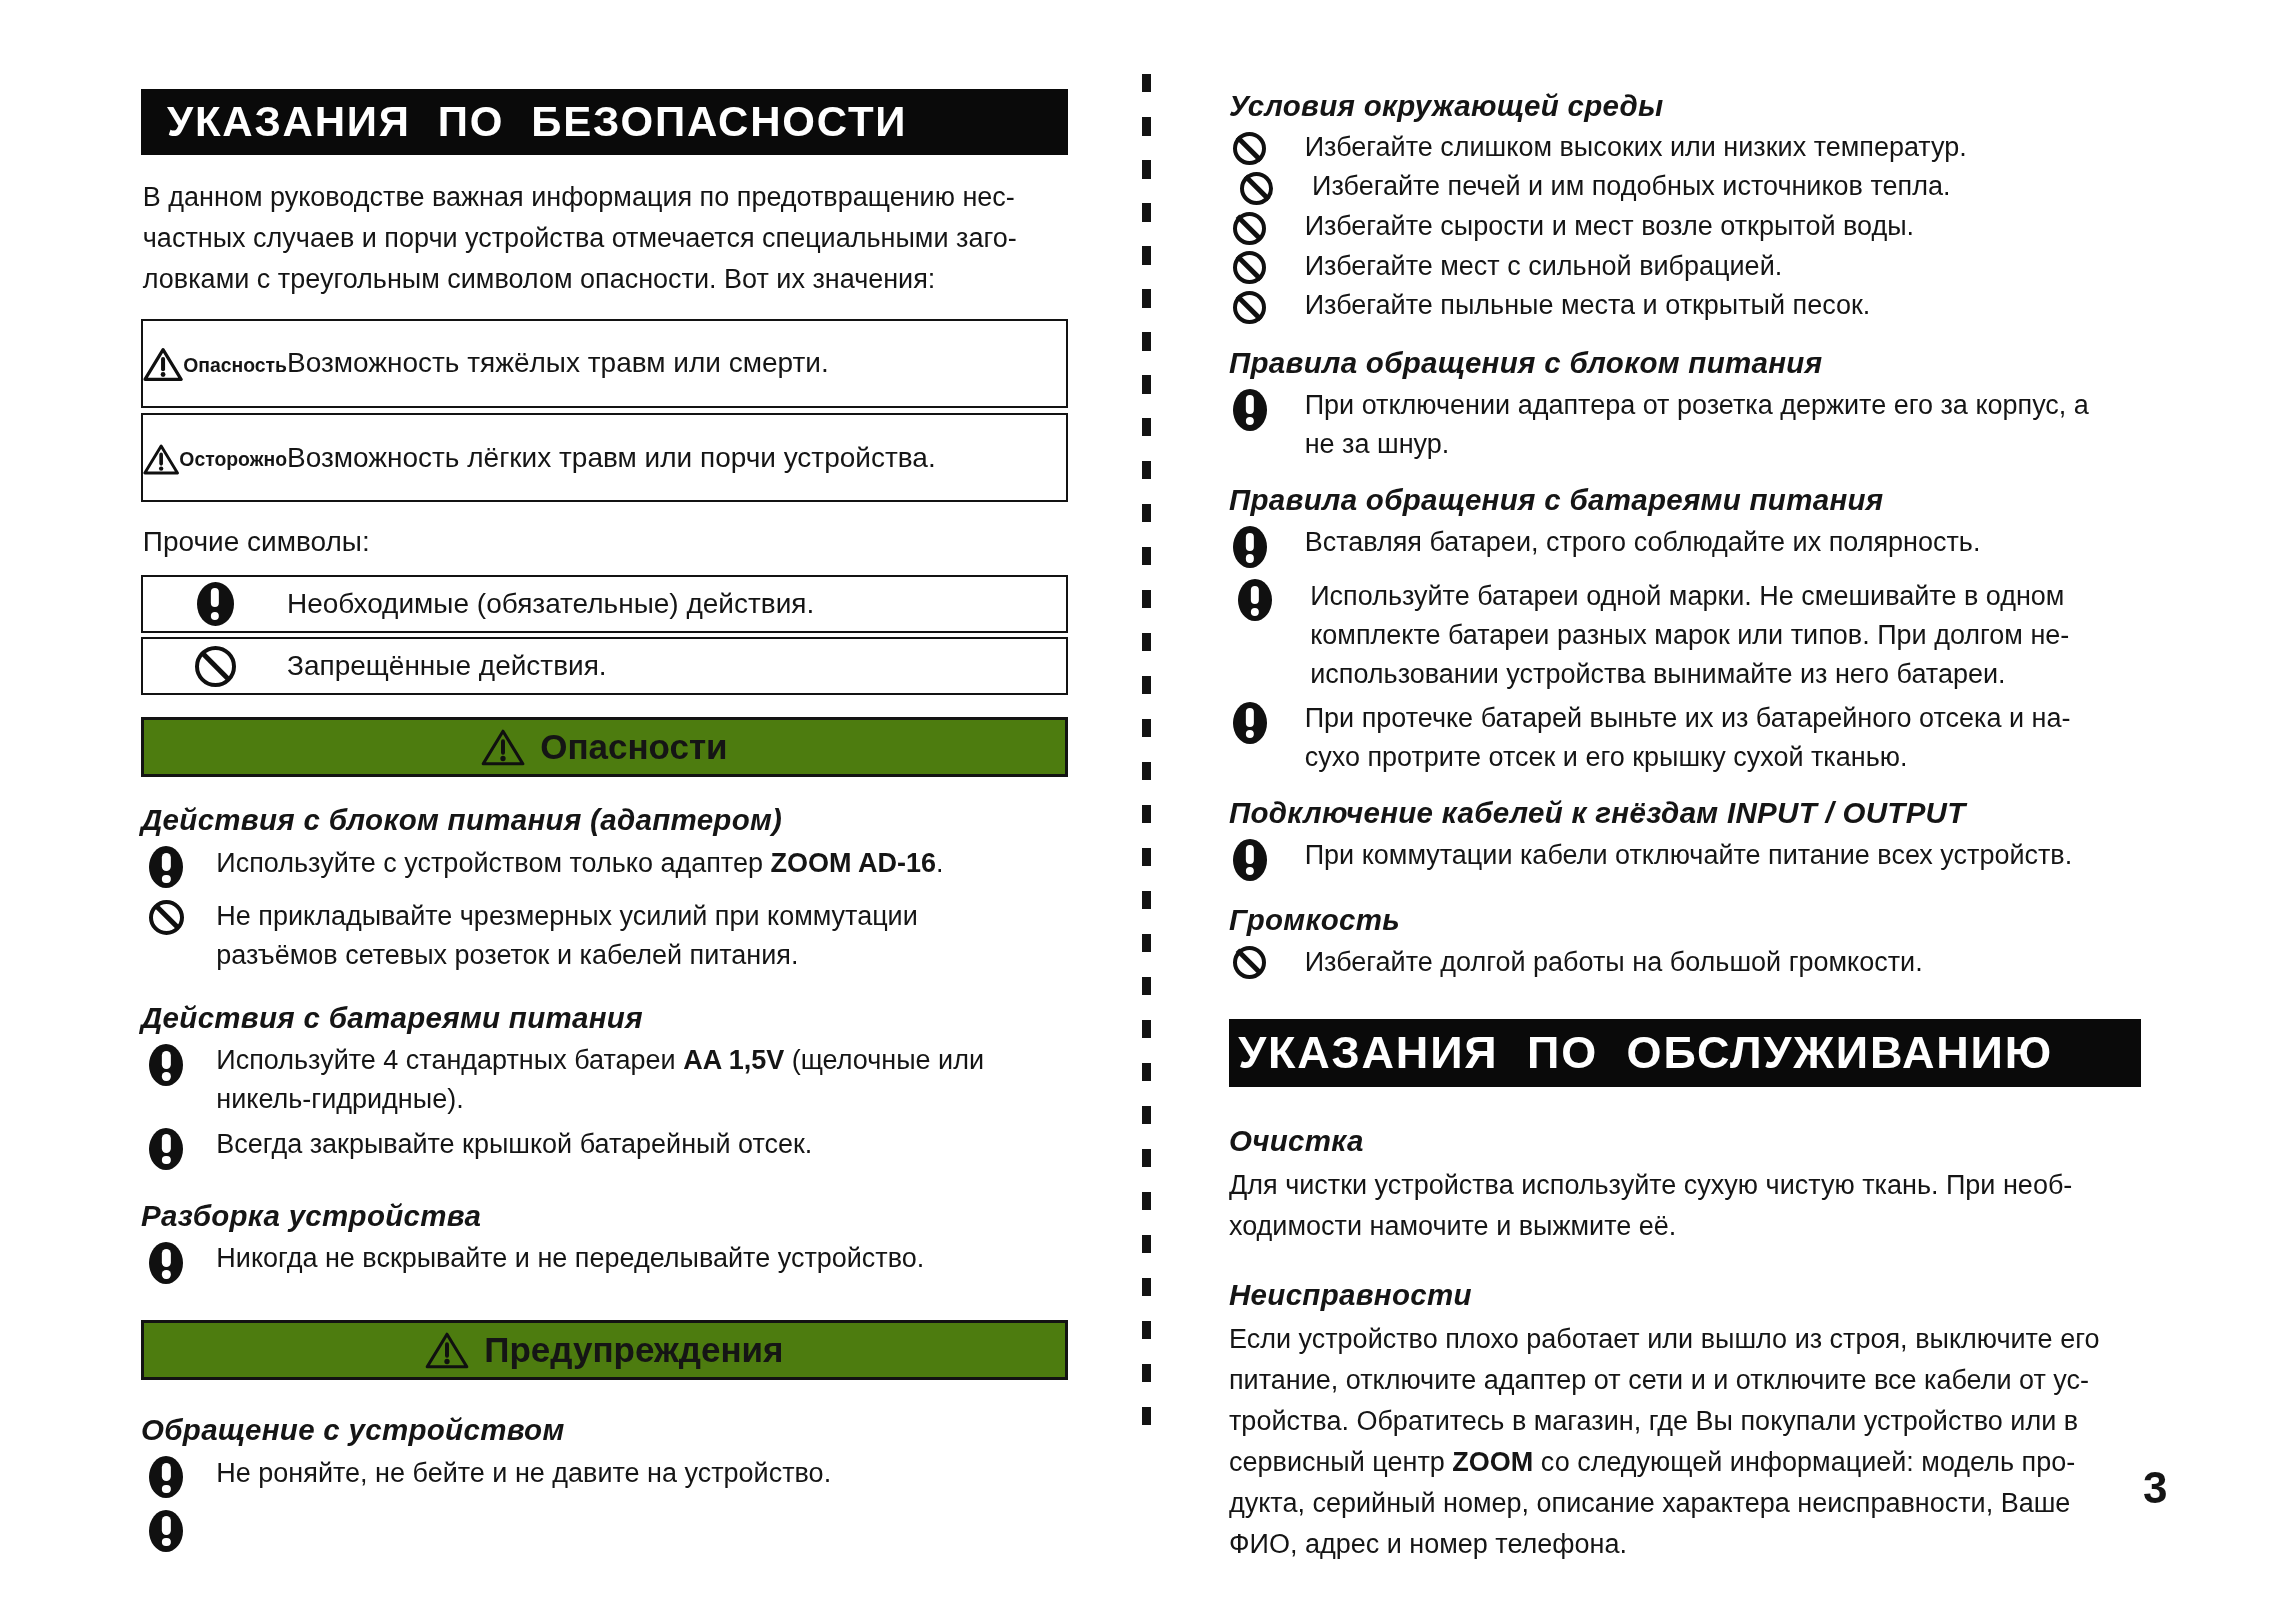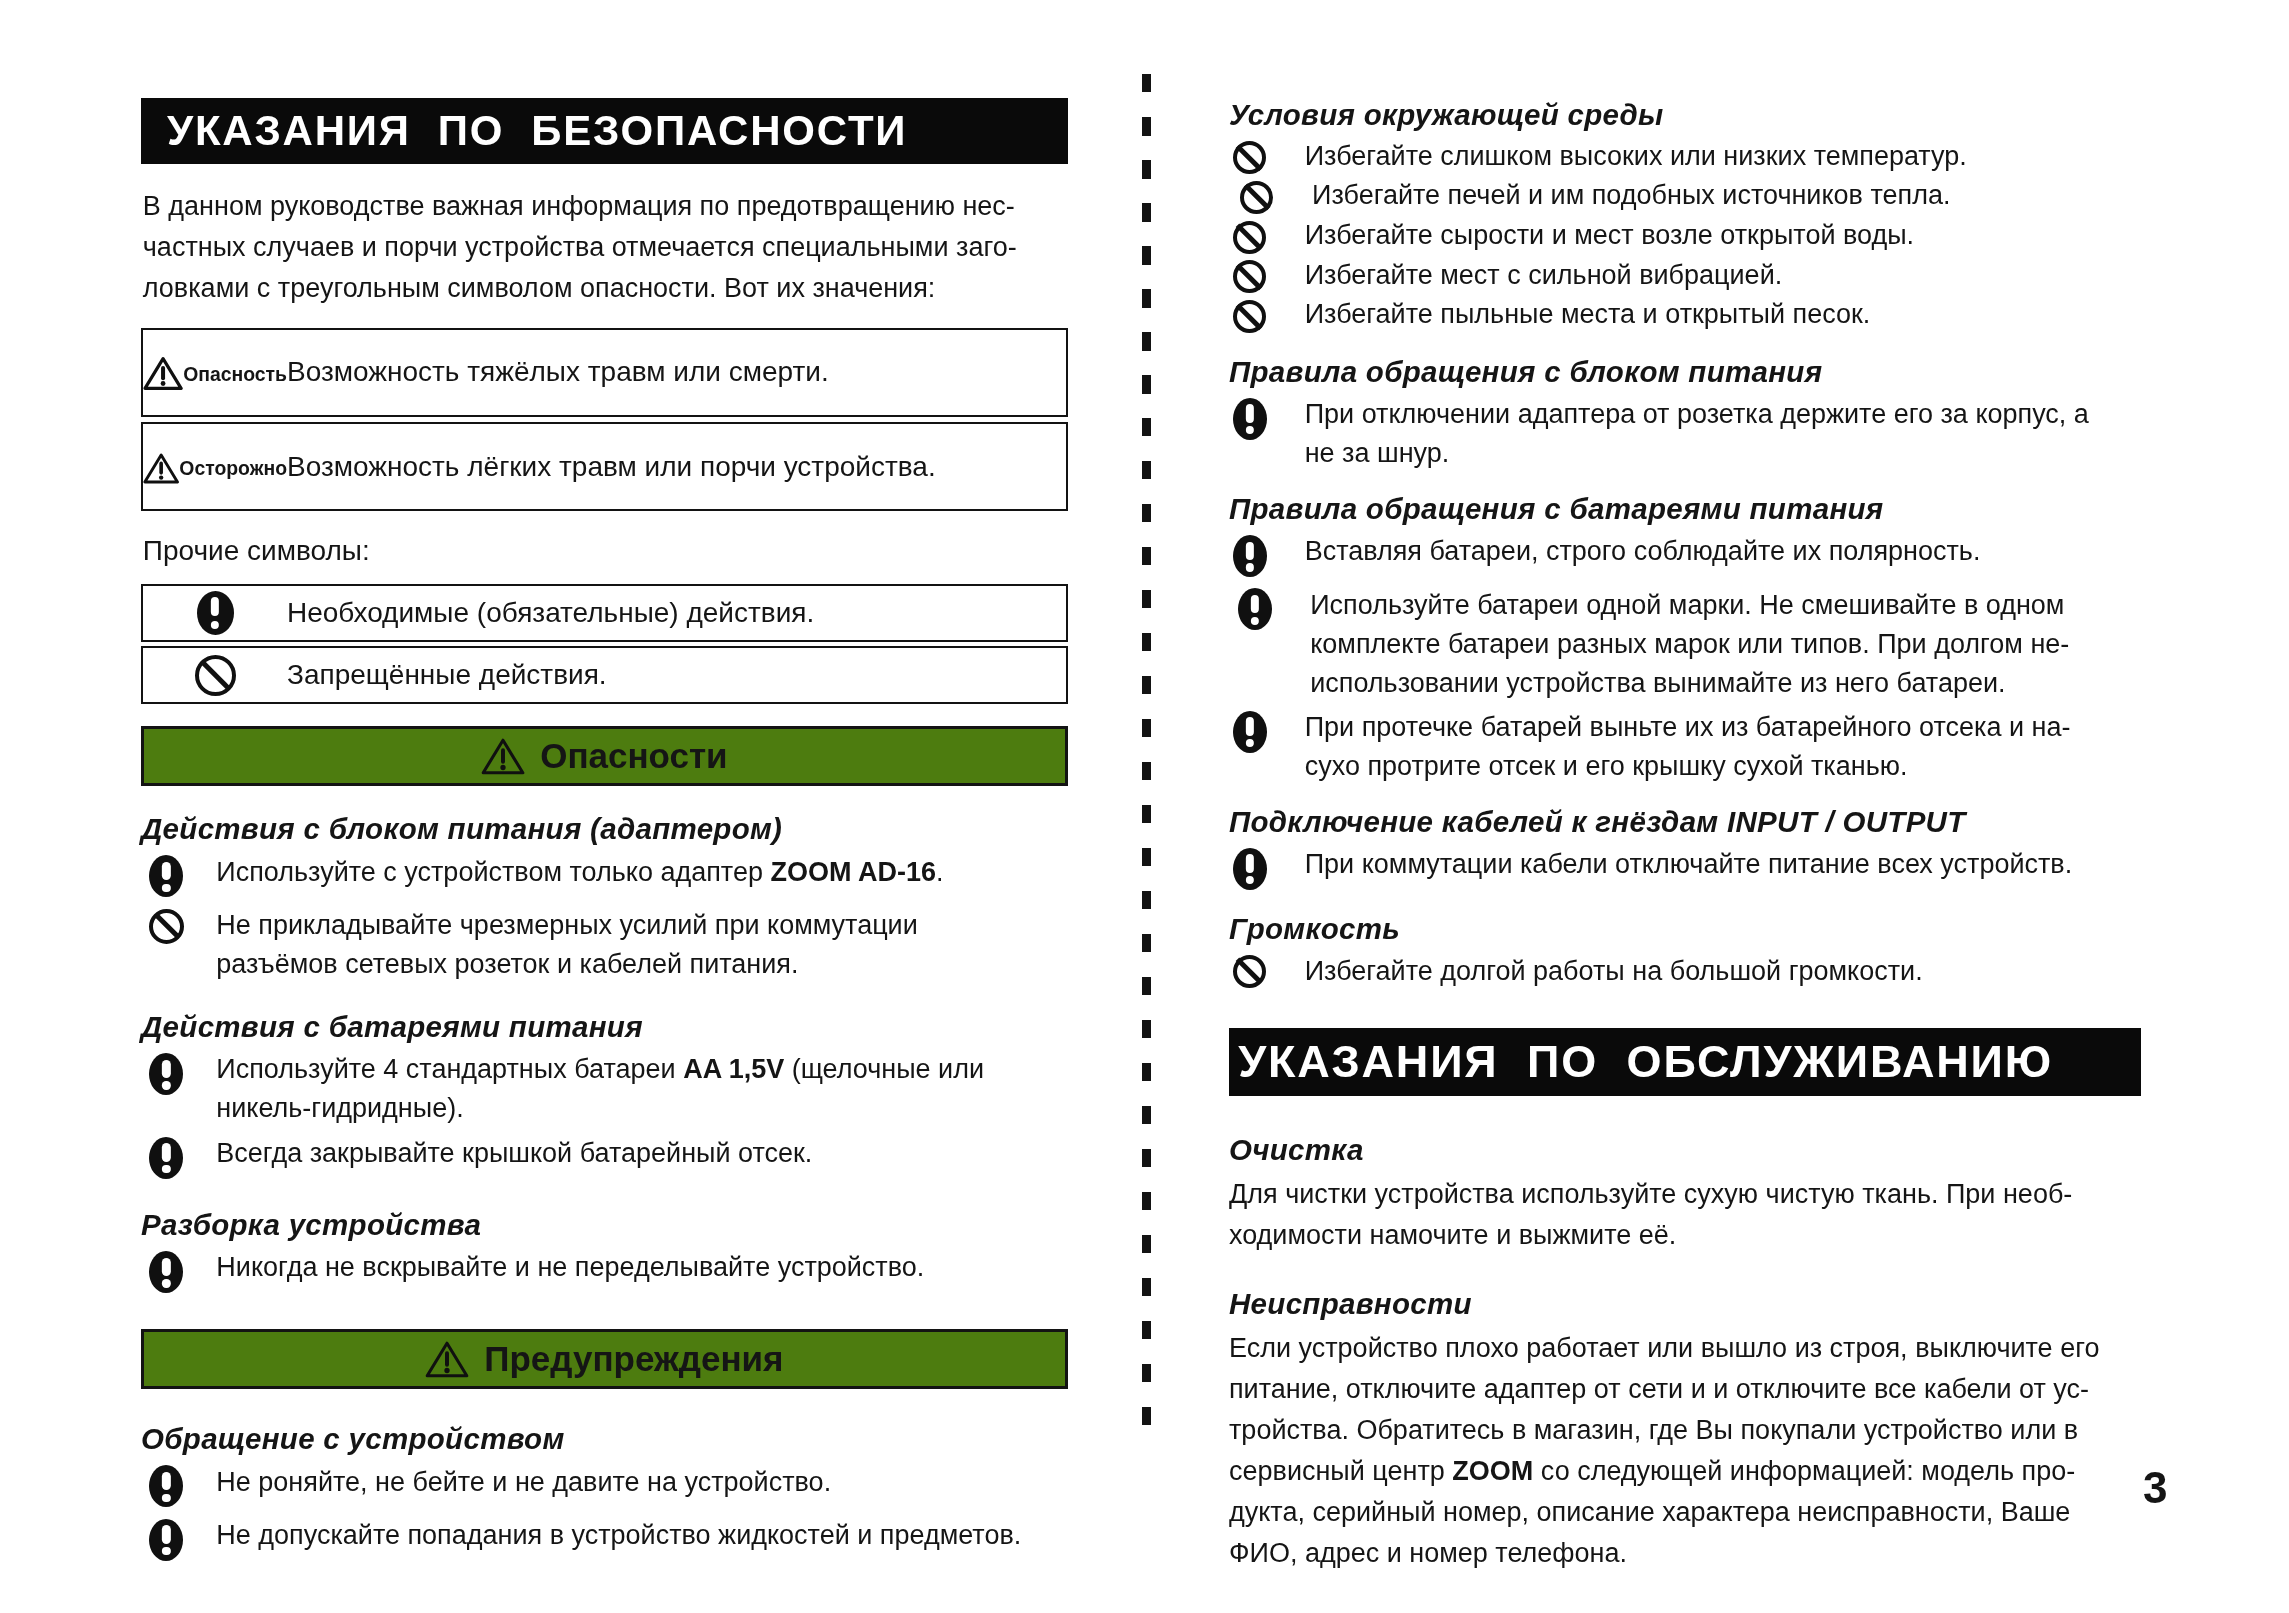--- a/index.html
+++ b/index.html
@@ -4,21 +4,21 @@
 <style>
   html,body{margin:0;padding:0;background:#e8e8e8;}
   .page{
     position:relative;
     width:2290px;height:1613px;
     background:#ffffff;
     font-family:"Liberation Sans", sans-serif;
     color:#151515;
     overflow:hidden;
   }
-  .col{position:absolute;top:17px;}
+  .col{position:absolute;top:8px;}
   .col-left{left:141px;width:927px;}
   .col-right{left:1229px;width:912px;}
 
   
   .banner-black{
     margin-top:81px;height:66px;background:#0a0a0a;color:#fff;
     display:flex;align-items:center;padding-left:26px;
     font-size:42px;font-weight:bold;letter-spacing:1.8px;white-space:pre;
   }
   .banner-black.right{
@@ -215,21 +215,20 @@
       <span>Предупреждения</span>
     </div>
 
     <h3 class="sec" style="margin-top:31px;">Обращение с устройством</h3>
     <div class="item">
       <div class="item-iconcell"><span class="ic-must"></span></div>
       <span class="item-text"><span>Не роняйте, не бейте и не давите на устройство.</span><b></b><span></span></span>
     </div>
     <div class="item">
       <div class="item-iconcell"><span class="ic-must"></span></div>
-      <span class="item-text"><span>Не допускайте попадания в устройство жидкостей и предметов.</span><b></b><span></span></span>
     </div>
 
   </div>
 
   <div class="col col-right">
 
     <h3 class="sec first">Условия окружающей среды</h3>
     <div class="item tight">
       <div class="item-iconcell"><span class="ic-no small"></span></div>
       <span class="item-text">Избегайте слишком высоких или низких температур.</span>

